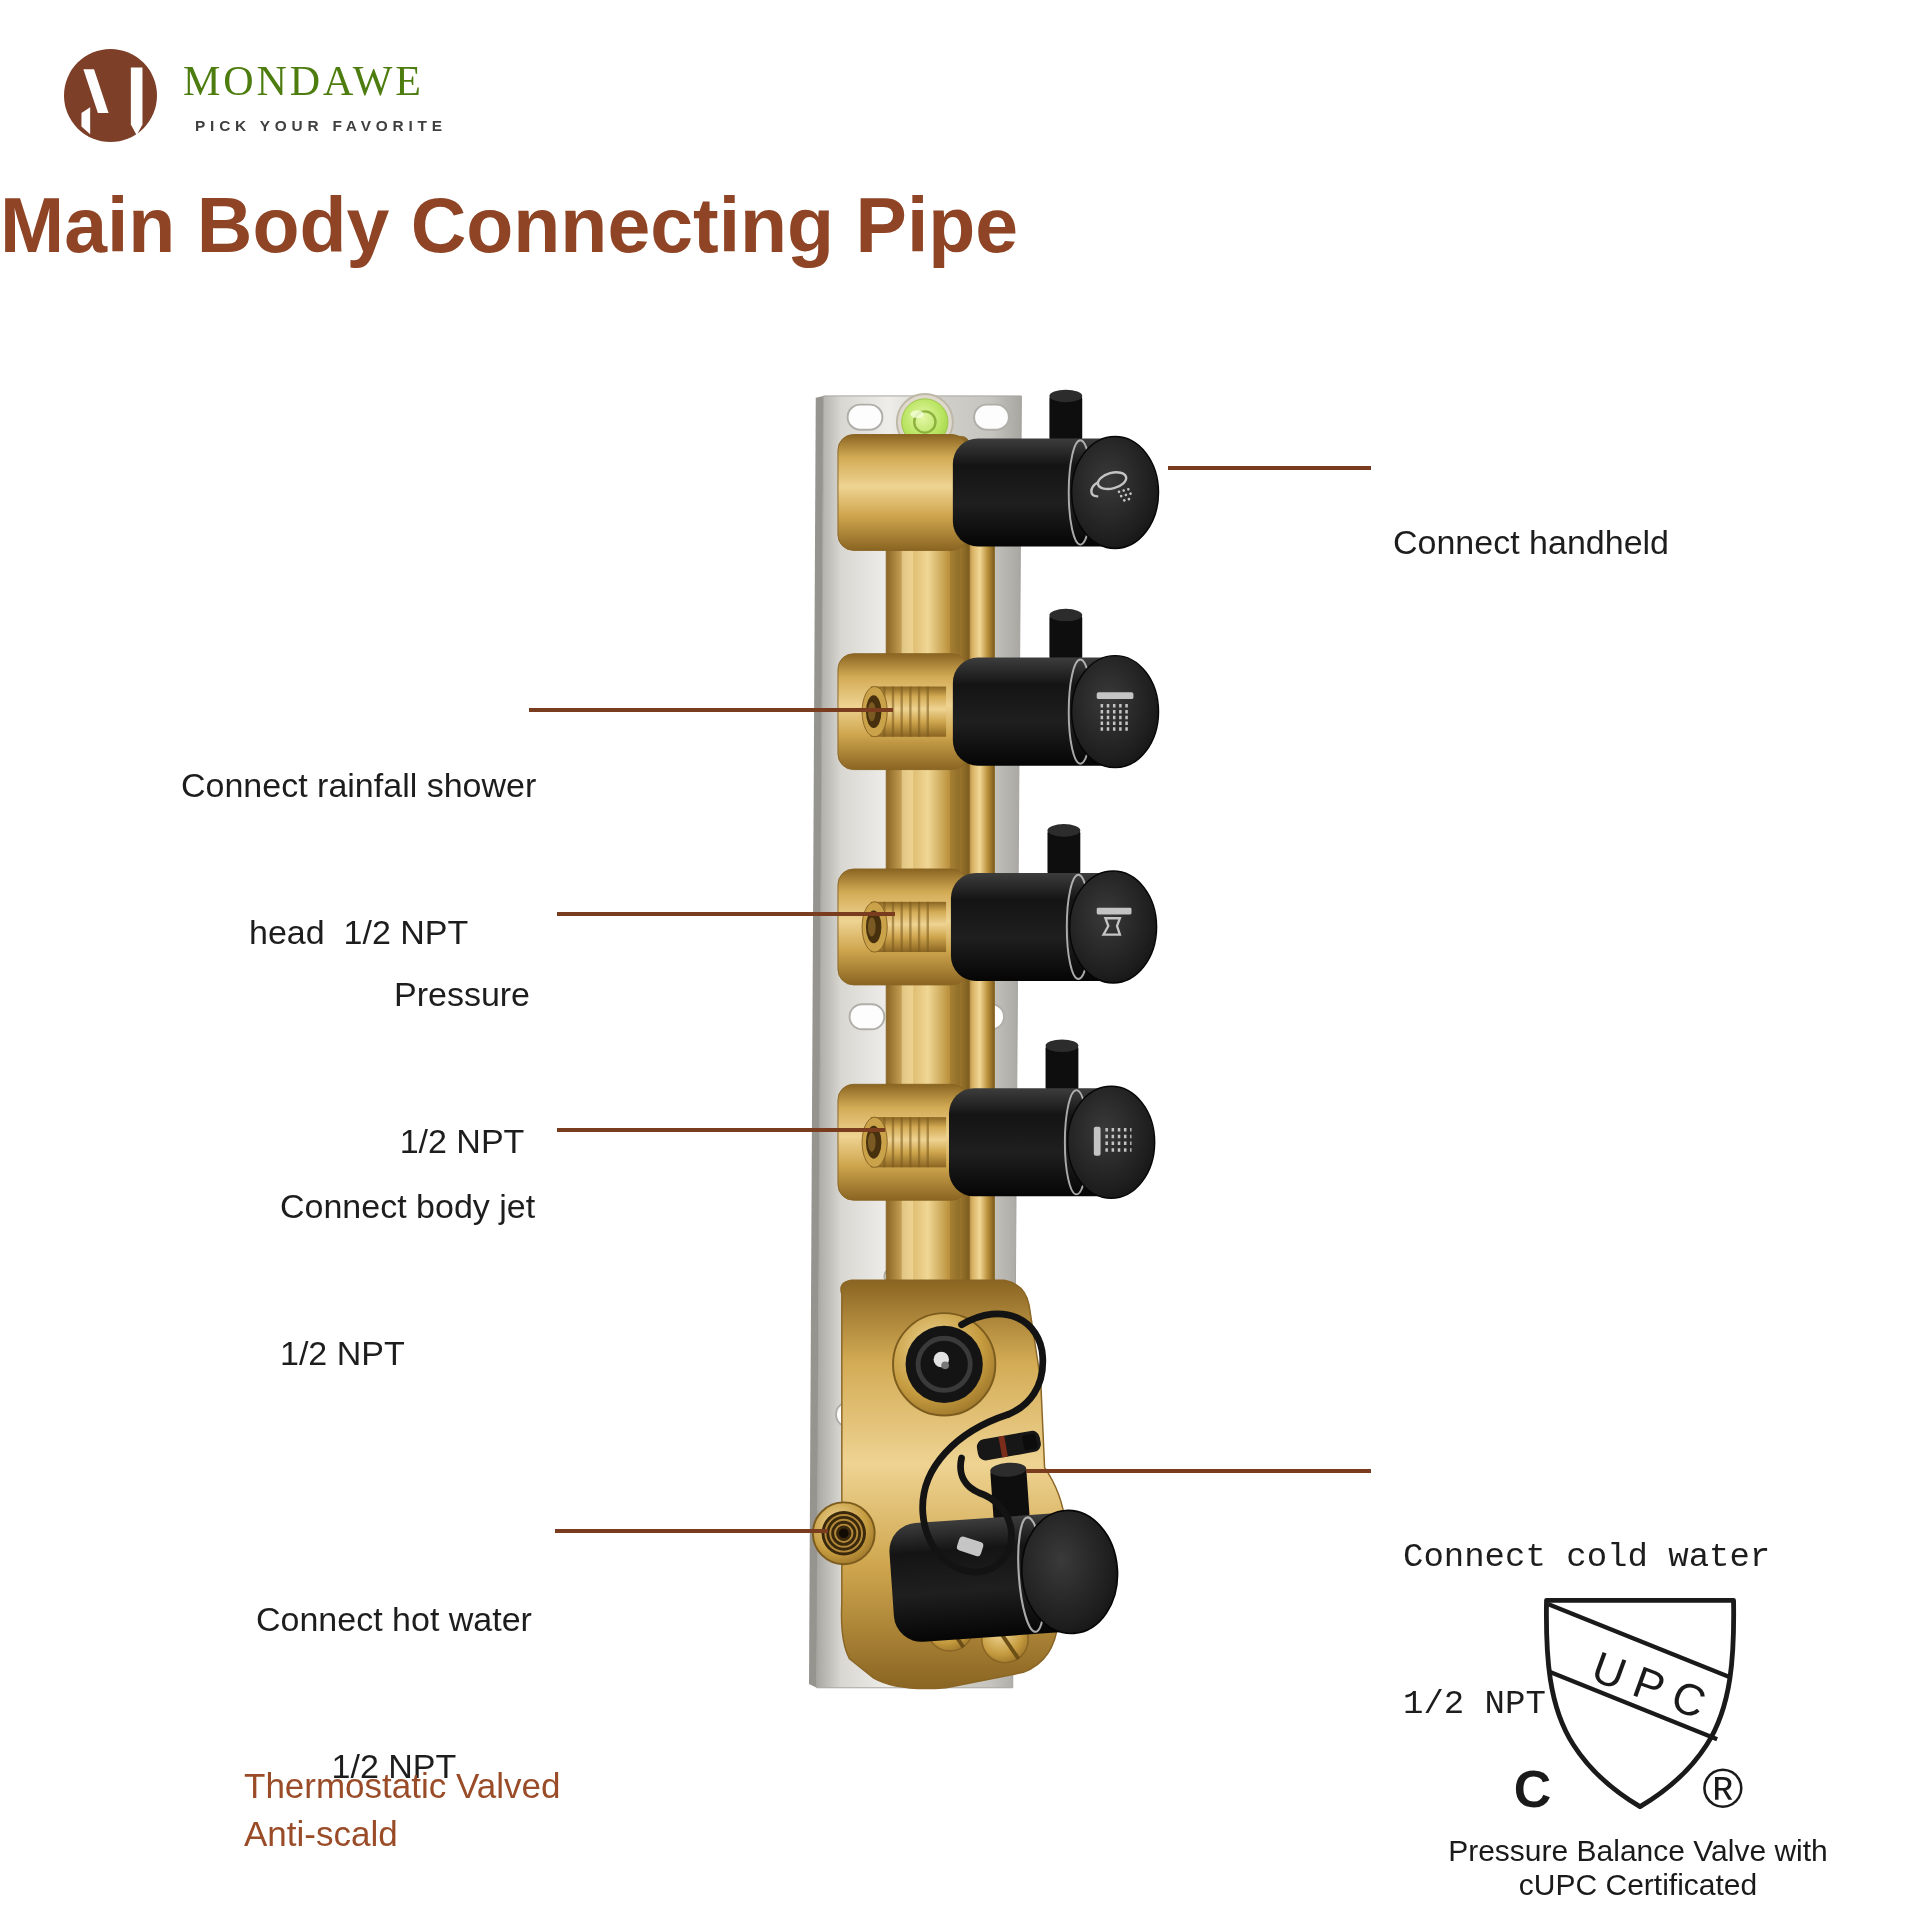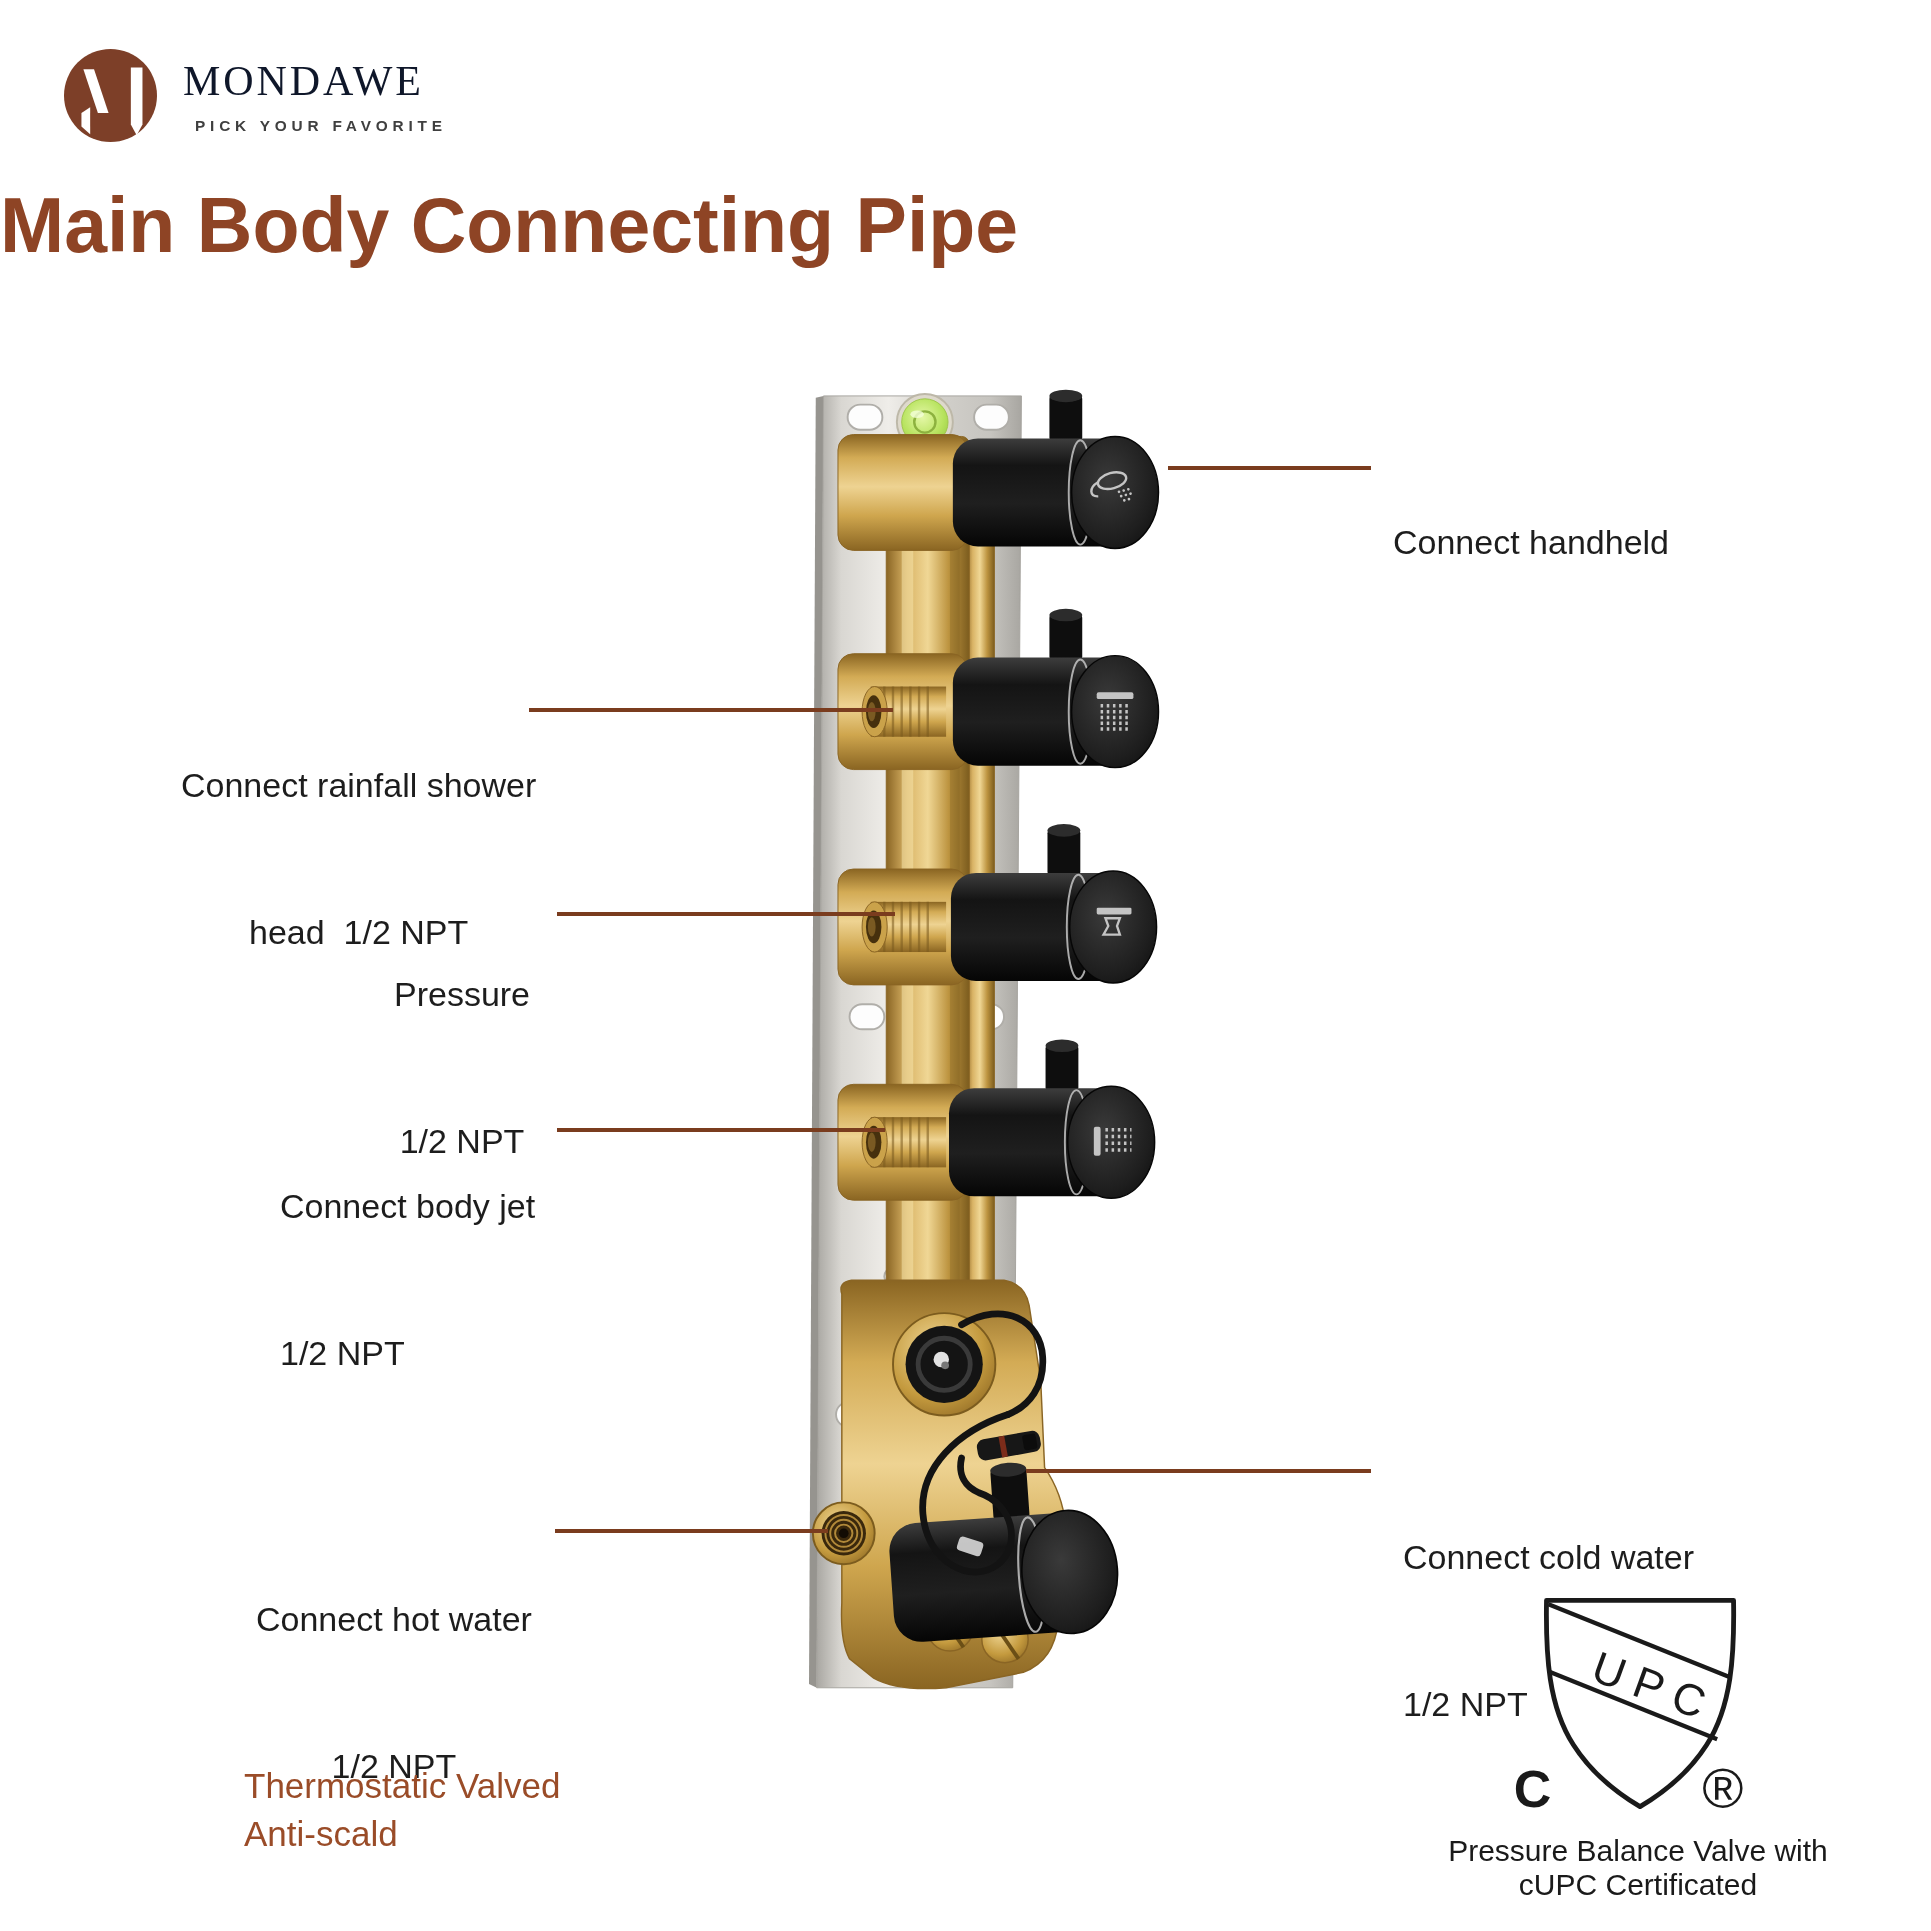--- a/index.html
+++ b/index.html
@@ -2,21 +2,21 @@
 <html><head>
 <meta charset="utf-8">
 <style>
   html,body{margin:0;padding:0;background:#fff;}
   .page{position:relative;width:1931px;height:1931px;background:#ffffff;overflow:hidden;
         font-family:"Liberation Sans",sans-serif;color:#1d1d1d;}
   
   .logo-circle{position:absolute;left:64px;top:49px;width:93px;height:93px;border-radius:50%;
                background:#7d3f28;}
   .brand-name{position:absolute;left:183px;top:54px;font-family:"Liberation Serif",serif;
-              font-size:42px;letter-spacing:2.9px;color:#0f172a;line-height:54px;}
+              font-size:42px;letter-spacing:2.9px;color:#4d7c0f;line-height:54px;}
   .brand-tagline{position:absolute;left:186px;top:116px;font-size:15.4px;letter-spacing:4.8px;
                  color:#3f3f3f;font-weight:700;line-height:19.3px;margin-left:9px;}
   
   .title{position:absolute;left:0;right:0;top:181px;text-align:left;font-size:77px;
          line-height:89px;font-weight:700;color:#8e4425;}
   
   .callout{position:absolute;font-size:34px;line-height:49px;color:#1d1d1d;white-space:pre-wrap;}
   .callout.center{text-align:center;}
   .callout-line{position:absolute;height:3.9px;background:#7a3c1e;}
   
@@ -253,21 +253,21 @@
     <div>head  1/2 NPT</div>
   </div>
   <div class="callout center" style="left:317px;top:872px;width:290px;">
     <div>Pressure</div>
     <div>1/2 NPT</div>
   </div>
   <div class="callout" style="left:280px;top:1084px;">
     <div>Connect body jet</div>
     <div>1/2 NPT</div>
   </div>
-  <div class="callout" style="left:1403px;top:1435px;">
+  <div class="callout" style="left:1403px;top:1435px;font-family:Liberation Mono, monospace;">
     <div>Connect cold water</div>
     <div>1/2 NPT</div>
   </div>
   <div class="callout" style="left:256px;top:1497px;text-align:center;">
     <div>Connect hot water</div>
     <div>1/2 NPT</div>
   </div>
 
   <div class="footnote">
     <div>Thermostatic Valved</div>

